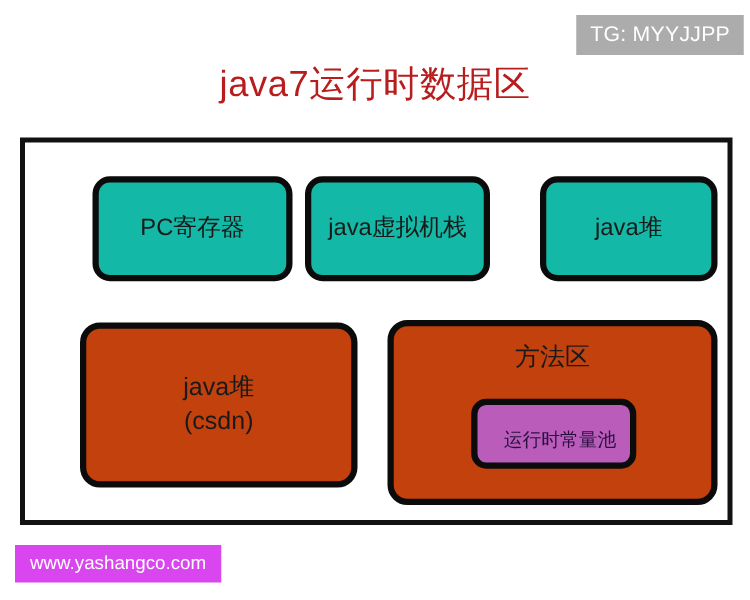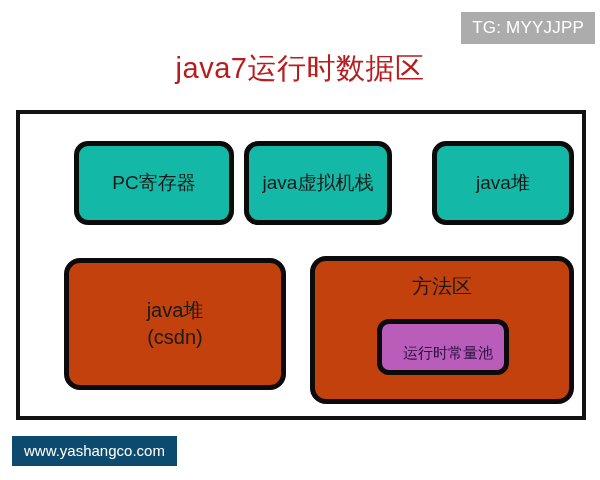--- a/index.html
+++ b/index.html
@@ -26,21 +26,21 @@
     font-size: 17px;
     line-height: 1;
     padding: 7px 11px 8px 11px;
     letter-spacing: 0.2px;
     white-space: nowrap;
   }
   .wm-site {
     position: absolute;
     left: 12px;
     bottom: 14px;
-    background: #0c4a6e;
+    background: #d946ef;
     color: #ffffff;
     font-size: 15px;
     line-height: 1;
     padding: 7px 12px 8px 12px;
     white-space: nowrap;
   }
   .wm-csdn {
     position: absolute;
     left: 300px;
     top: 400px;

